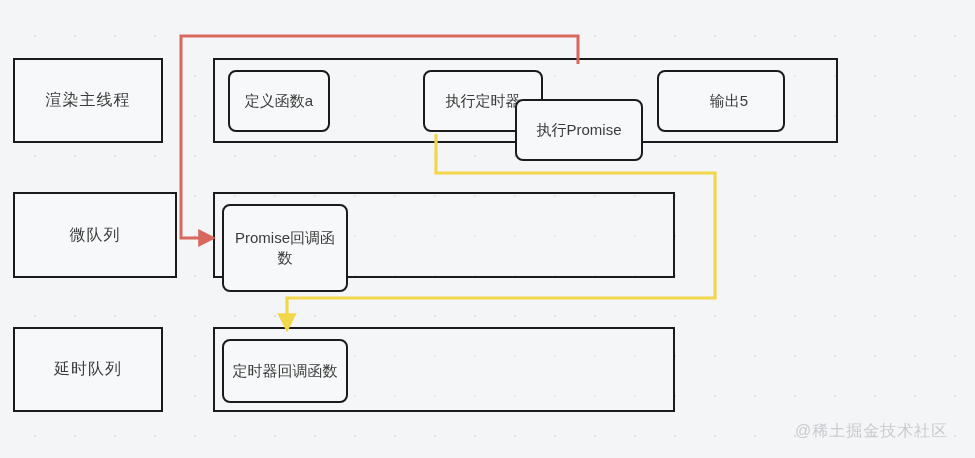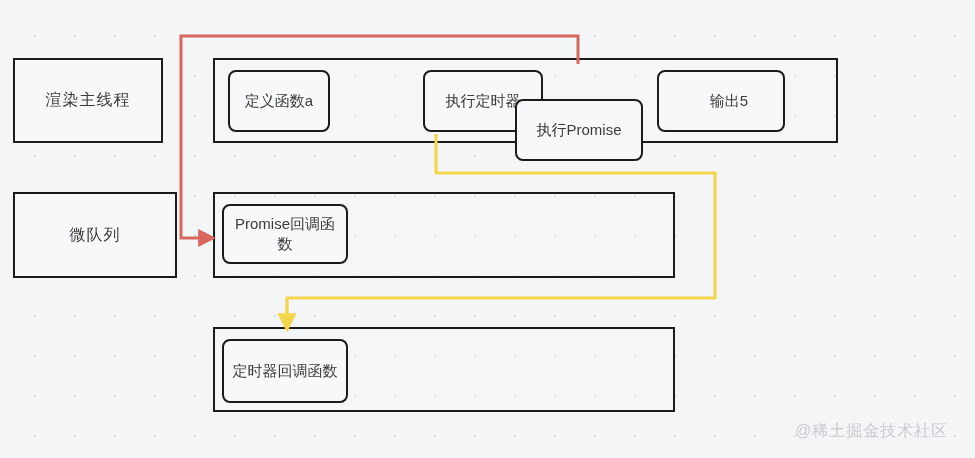--- a/index.html
+++ b/index.html
@@ -104,24 +104,27 @@
   <div class="task-box" style="left:657px; top:70px; width:128px; height:62px;padding-left:20px;">
     <span>输出5</span>
   </div>
 
   <div class="lane-label" style="left:13px; top:192px; width:164px; height:86px;">
     <span>微队列</span>
   </div>
 
   <div class="lane-container" style="left:213px; top:192px; width:462px; height:86px;"></div>
 
-  <div class="task-box" style="left:222px; top:204px; width:126px; height:60px;">
+  <div class="task-box" style="left:222px; top:204px; width:126px; height:88px;">
     <span>Promise回调函数</span>
   </div>
 
+  <div class="lane-label" style="left:13px; top:327px; width:150px; height:85px;">
+    <span>延时队列</span>
+  </div>
 
   <div class="lane-container" style="left:213px; top:327px; width:462px; height:85px;"></div>
 
   <div class="task-box" style="left:222px; top:339px; width:126px; height:64px;">
     <span>定时器回调函数</span>
   </div>
 
 
   <div class="watermark" style="left:795px; top:421px;">@稀土掘金技术社区</div>
 

